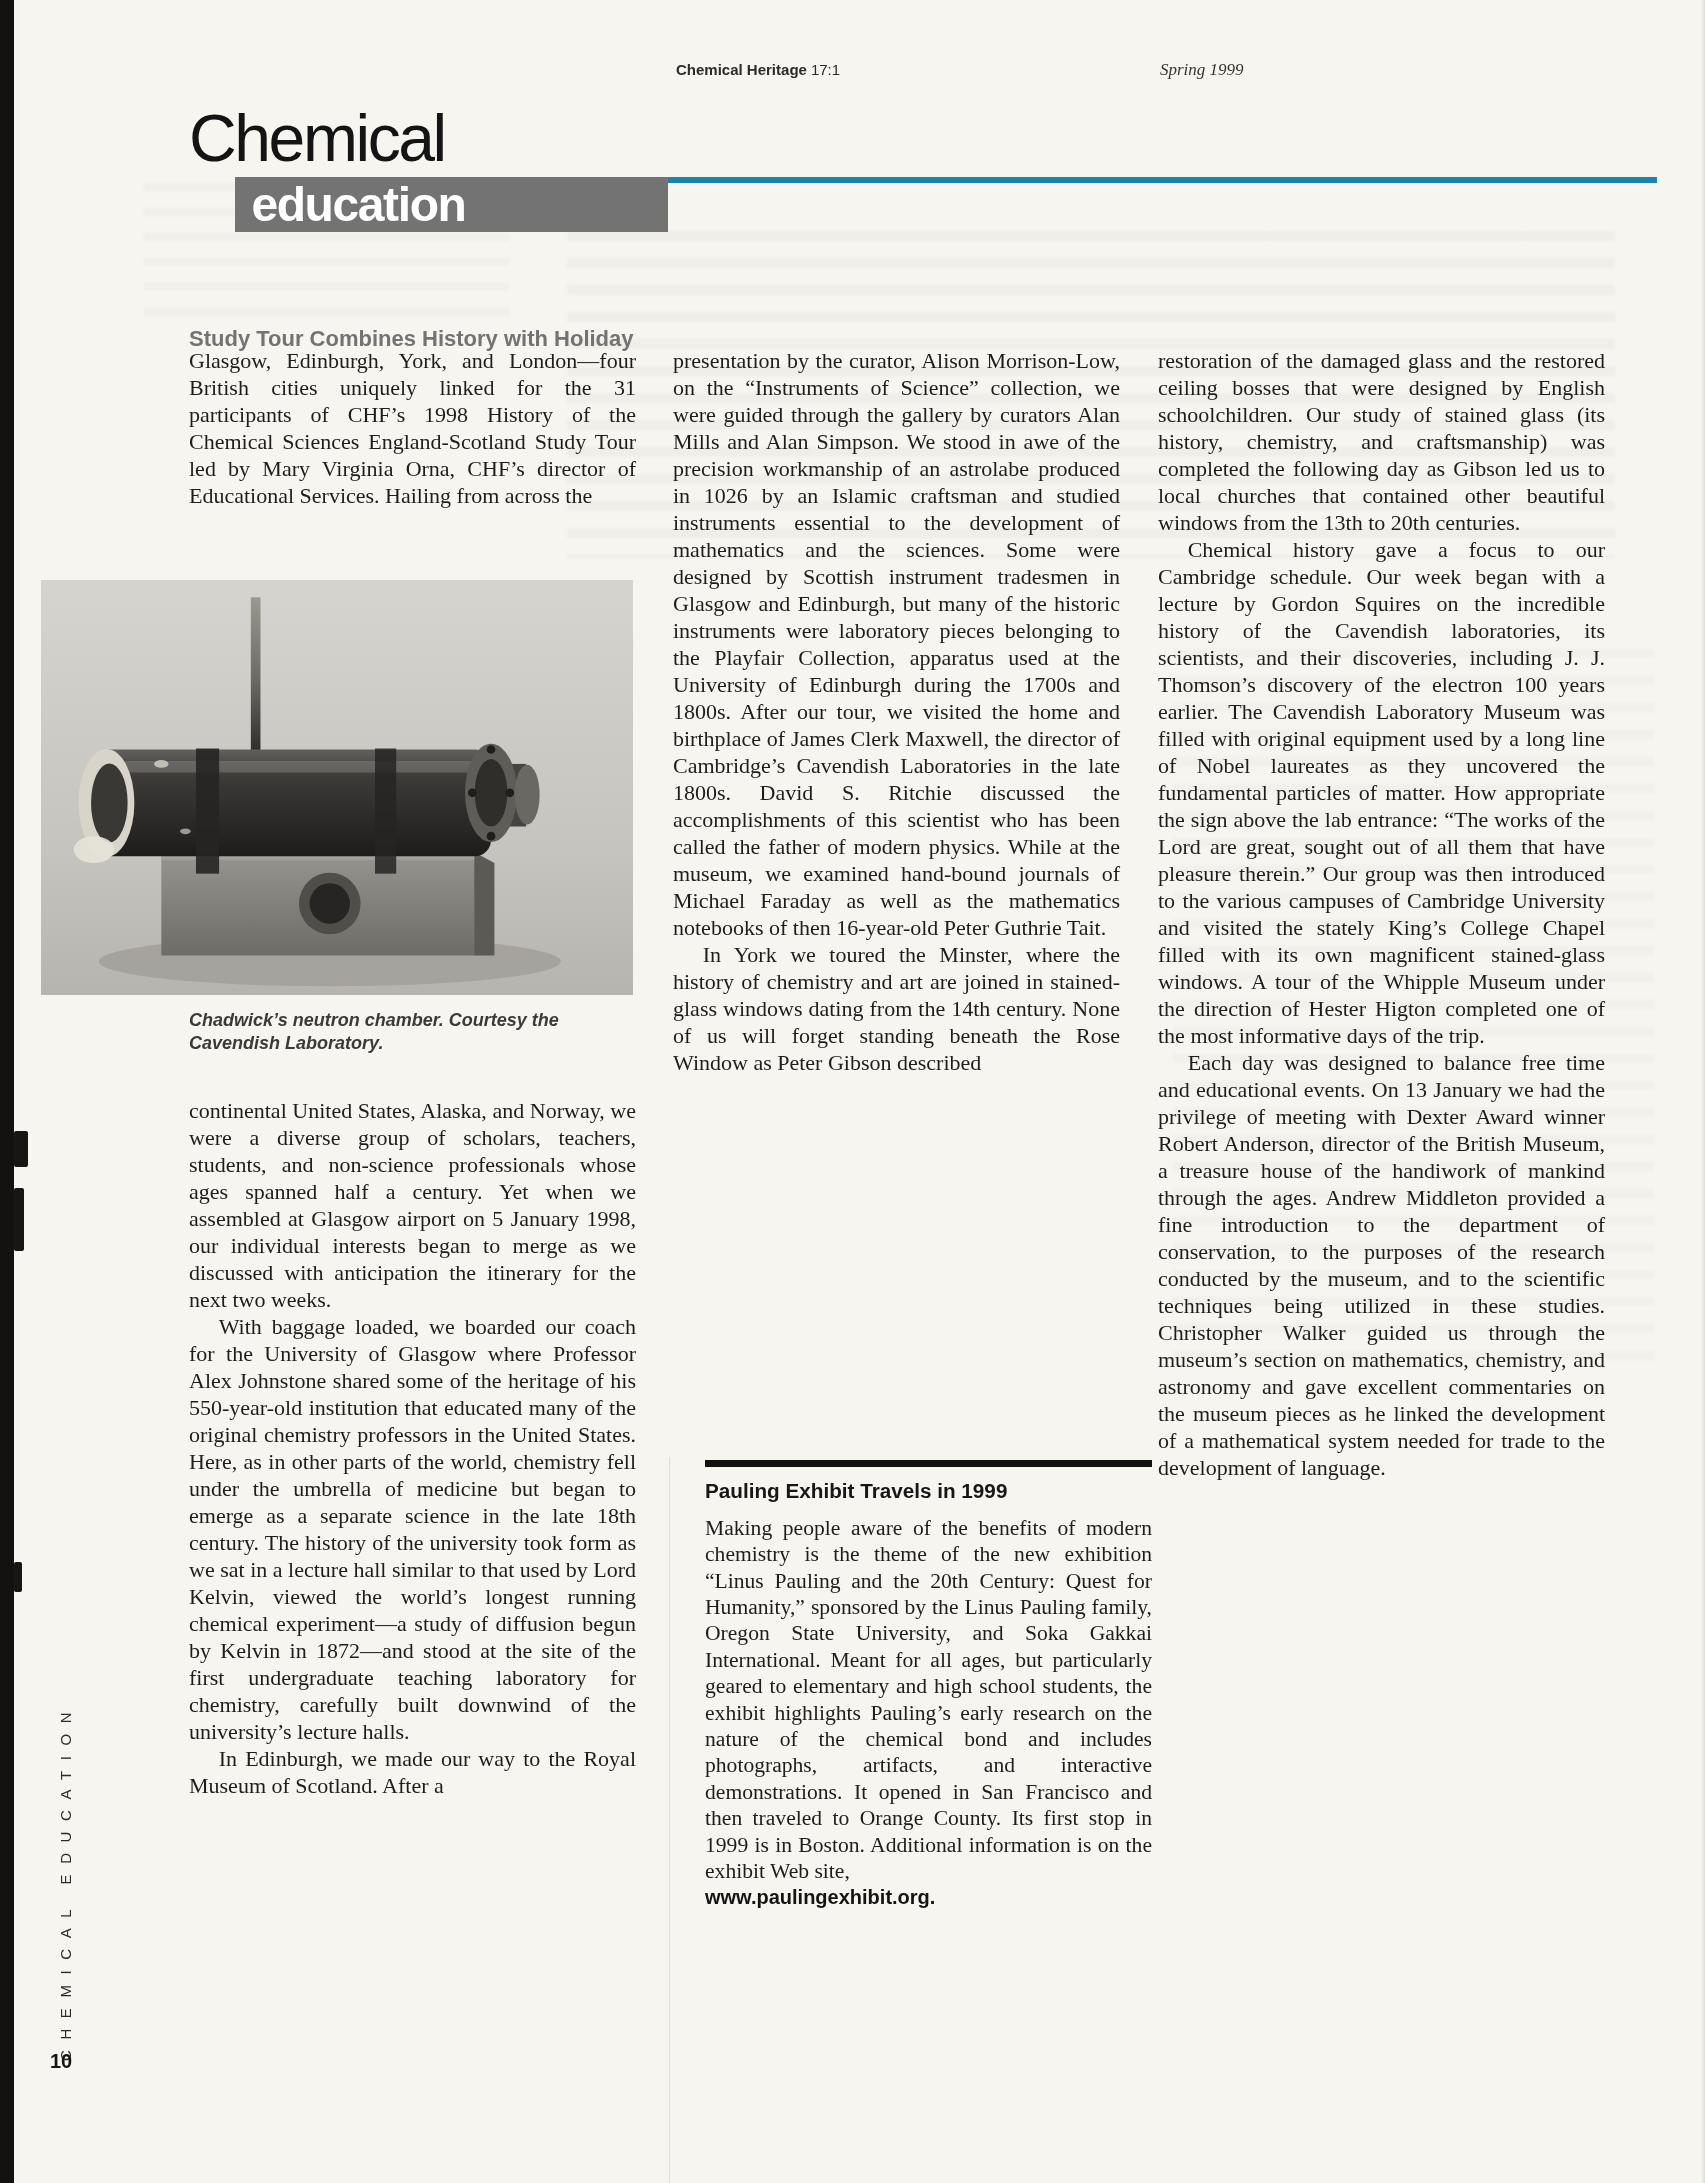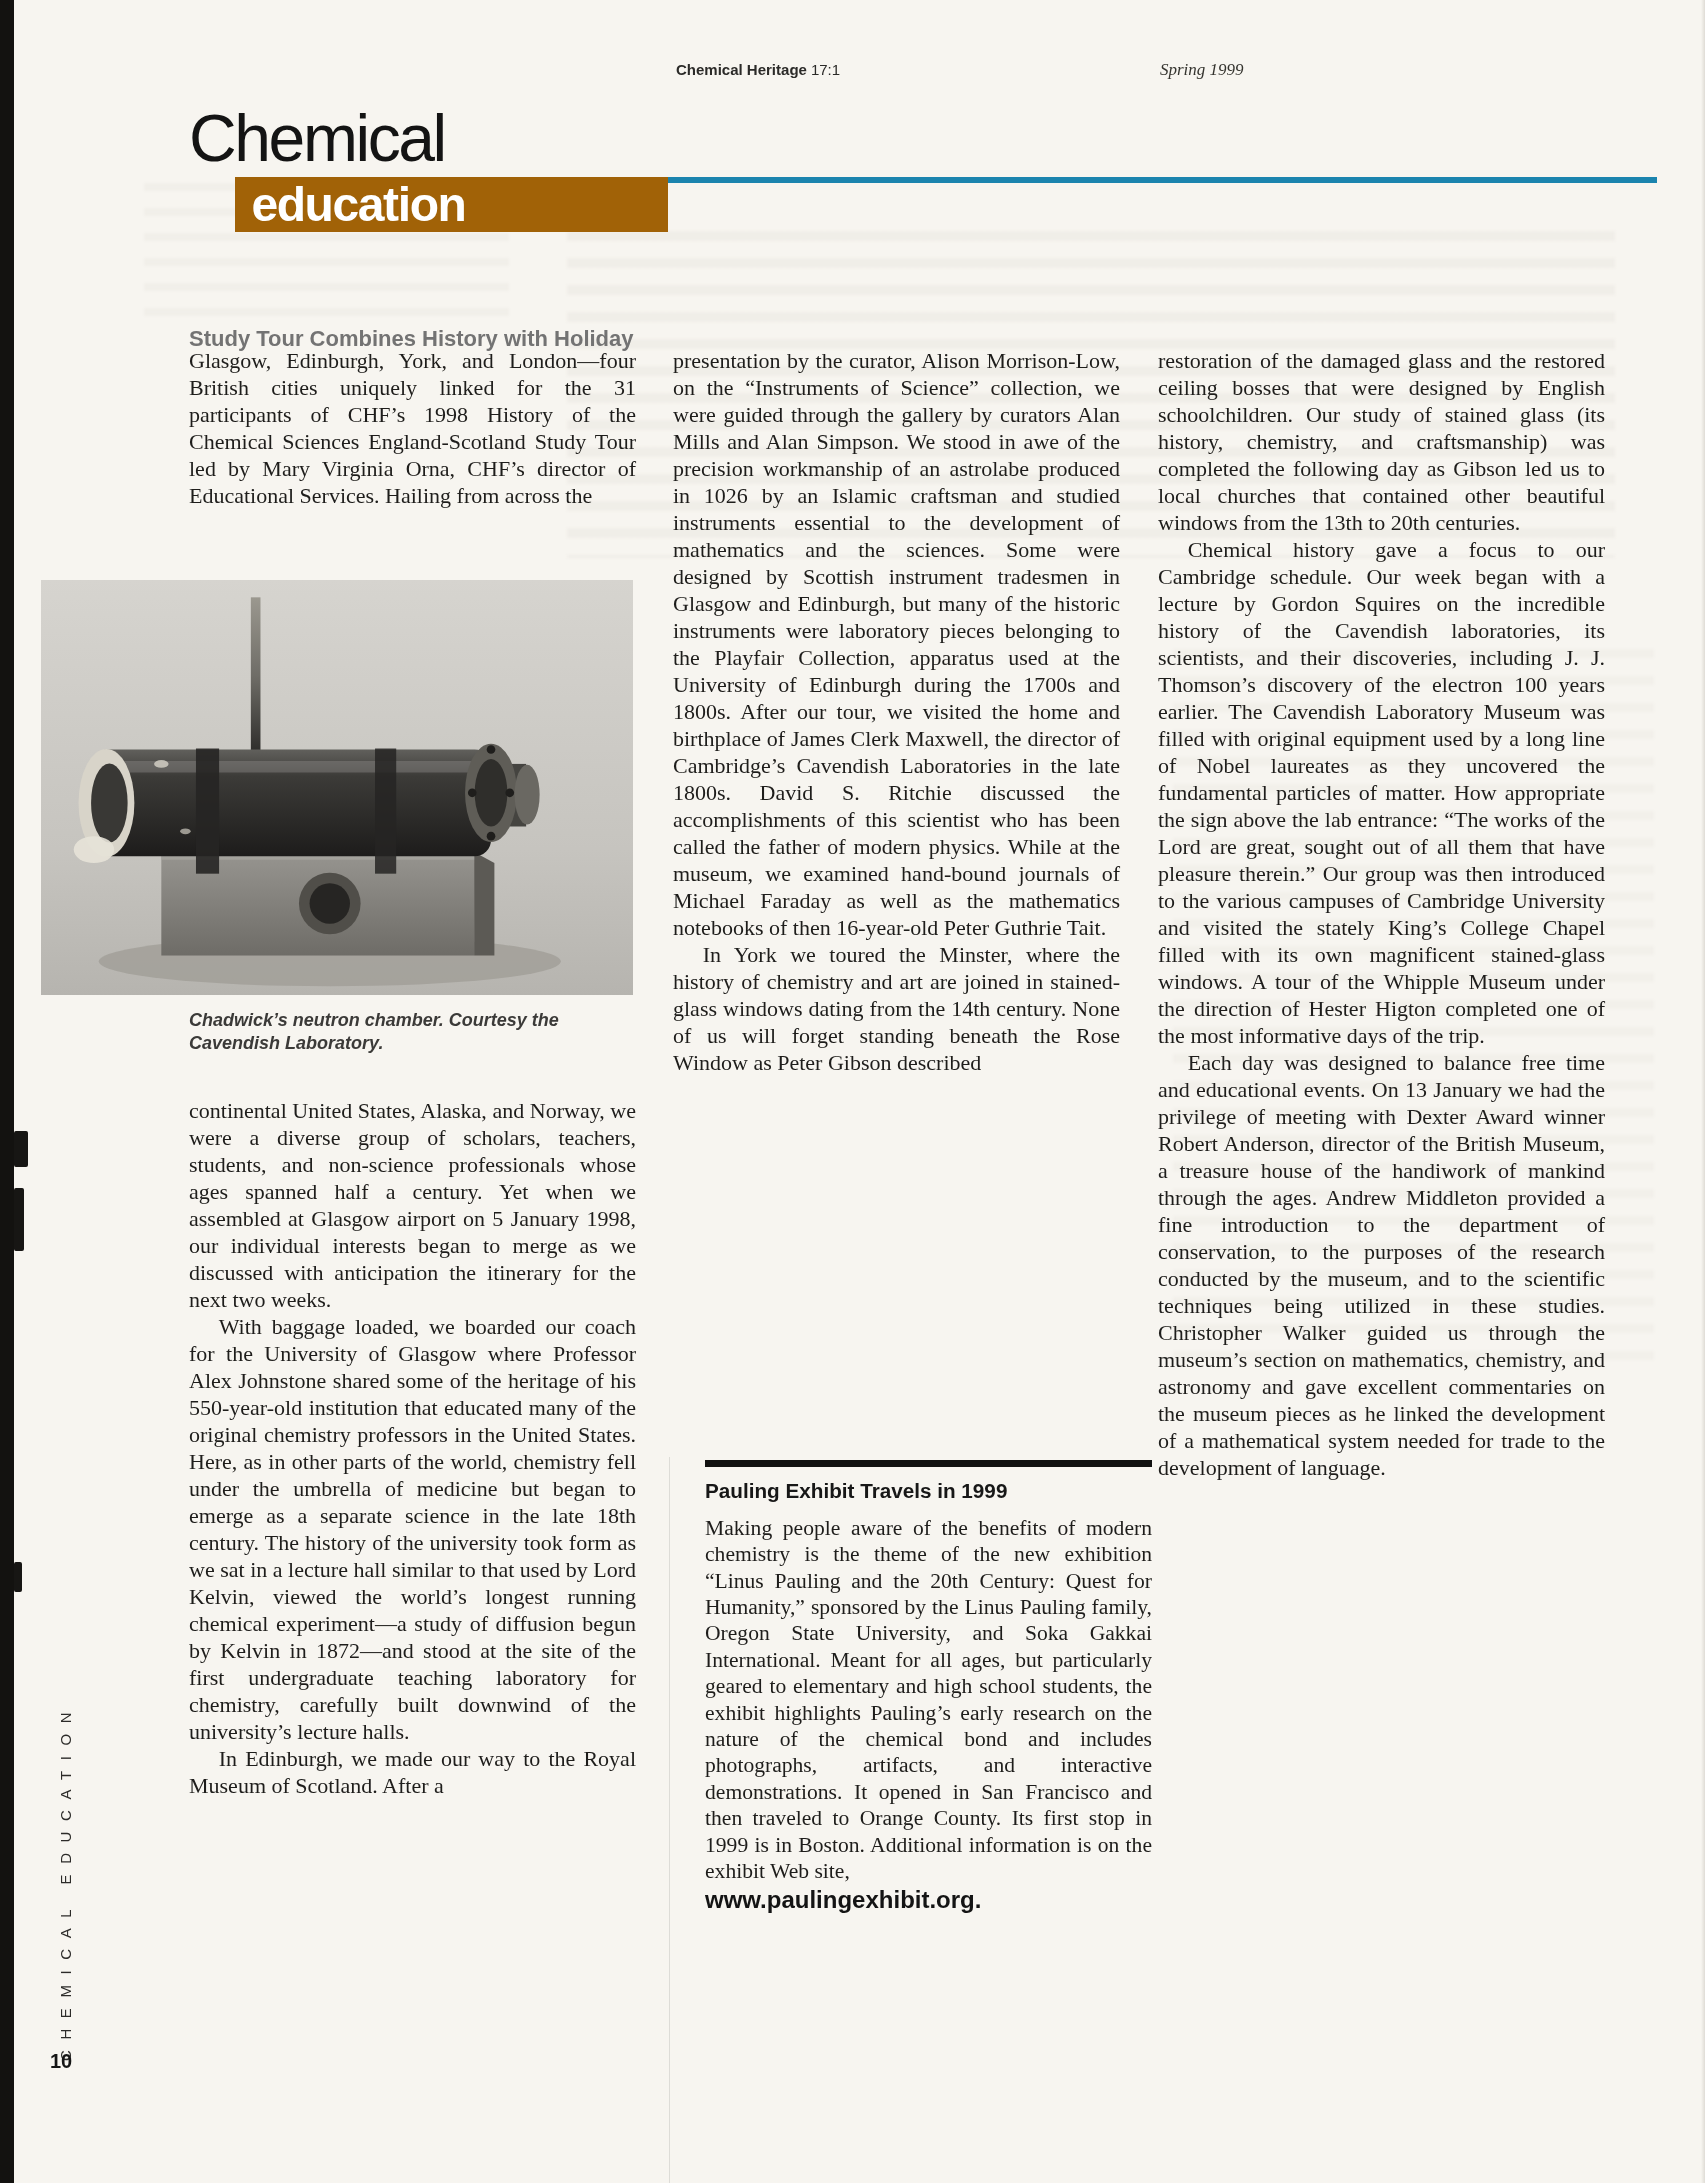--- a/index.html
+++ b/index.html
@@ -31,21 +31,21 @@
   .rh-journal{position:absolute;left:676px;top:0;white-space:nowrap;}
   .rh-journal b{font-weight:700;}
   .rh-journal .issue{font-weight:400;margin-left:4px;}
   .rh-season{position:absolute;left:1160px;top:-1px;font-family:"Liberation Serif", serif;
     font-style:italic;font-size:17px;color:#35342f;white-space:nowrap;}
 
   .mast-word{position:absolute;left:189px;top:105px;
     font-family:"Liberation Sans", sans-serif;font-weight:400;font-size:66px;
     letter-spacing:-2.4px;color:#141414;line-height:1;white-space:nowrap;}
   .mast-bar{position:absolute;left:235px;top:177px;width:433px;height:55px;
-    background:#a16207;display:flex;align-items:center;}
+    background:#737373;display:flex;align-items:center;}
   .mast-bar span{font-family:"Liberation Sans", sans-serif;font-weight:700;
     font-size:48px;letter-spacing:-1.4px;color:#ffffff;padding-left:16.4px;line-height:1;}
   .mast-rule{position:absolute;left:667px;top:177px;width:990px;height:6.3px;background:#1b84ae;}
 
   .headline{position:absolute;left:189px;top:311px;
     font-family:"Liberation Sans", sans-serif;font-weight:700;font-size:22px;
     color:#737373;white-space:nowrap;}
 
   .col{position:absolute;width:447px;font-size:22px;line-height:27px;text-align:justify;}
   .col p{margin:0;}
@@ -60,21 +60,21 @@
   .fig-caption{position:absolute;left:189px;top:1009px;width:447px;
     font-family:"Liberation Sans", sans-serif;font-style:italic;font-weight:600;
     font-size:18px;line-height:23px;color:#3b3a38;text-align:left;}
 
   .sidebar-box{position:absolute;left:673px;top:1460px;width:447px;margin-left:32px;}
   .sidebar-rule{width:447px;height:6.7px;background:#111110;}
   .sidebar-title{font-family:"Liberation Sans", sans-serif;font-weight:700;
     font-size:20.7px;color:#171717;margin:12.5px 0 11.5px 0;}
   .sidebar-body{font-size:21.6px;line-height:26.4px;text-align:justify;margin:0;}
   .sidebar-link{font-family:"Liberation Sans", sans-serif;font-weight:700;
-    font-size:24px;margin-top:1.9px;color:#141414;}
+    font-size:20px;margin-top:1.9px;color:#141414;}
 
   .side-label{position:absolute;left:57px;top:1592px;height:469px;width:21px;
     writing-mode:vertical-rl;transform:rotate(180deg);
     font-family:"Liberation Sans", sans-serif;font-size:15px;letter-spacing:10.6px;
     color:#2c2b29;}
   .page-number{position:absolute;left:50px;top:2050px;
     font-family:"Liberation Sans", sans-serif;font-weight:700;font-size:20px;color:#151515;}
 
   .crease{position:absolute;left:669px;top:1457px;width:1px;height:726px;background:rgba(0,0,0,0.10);}
 </style>

